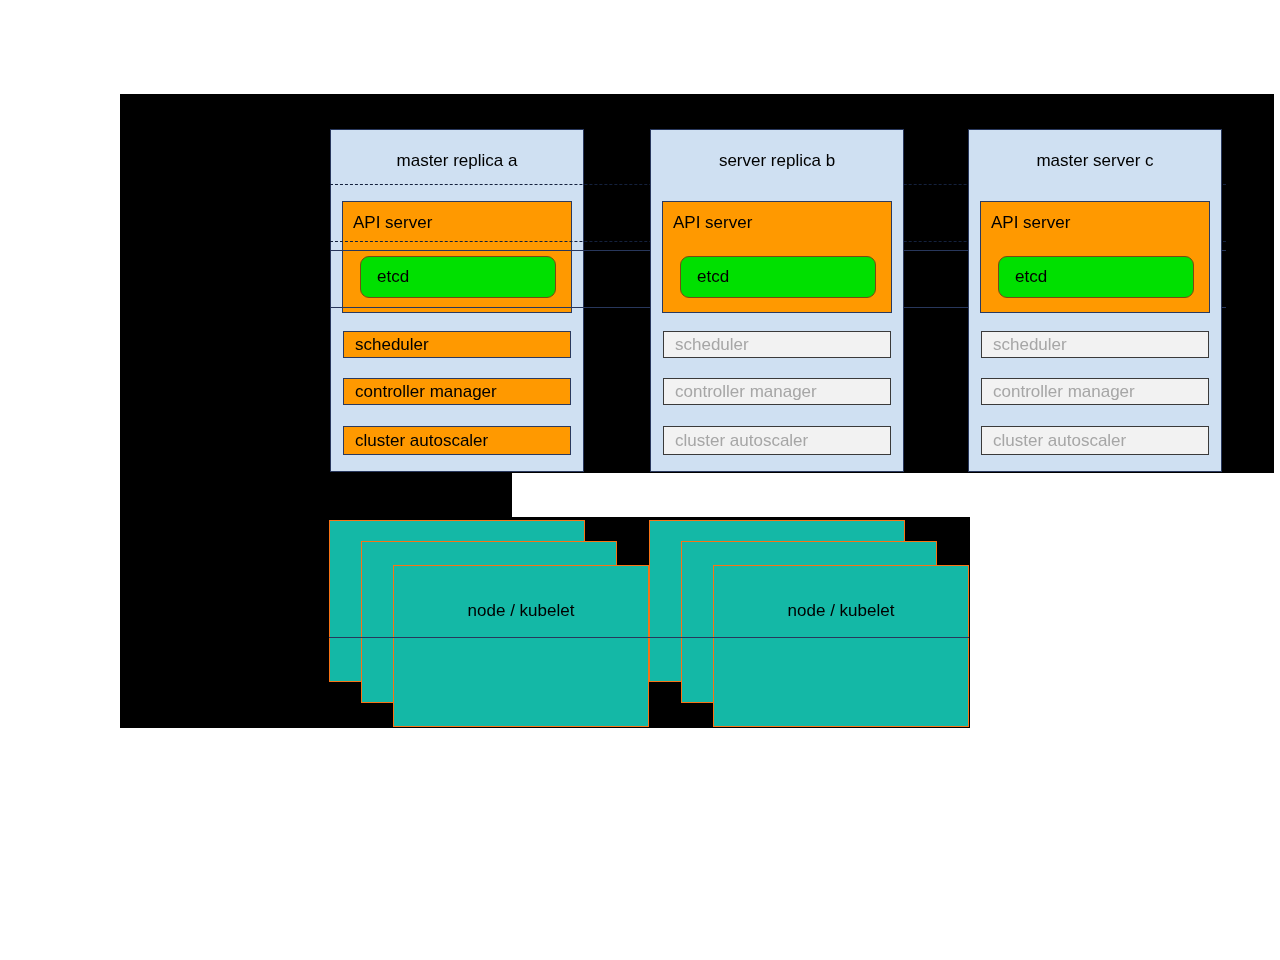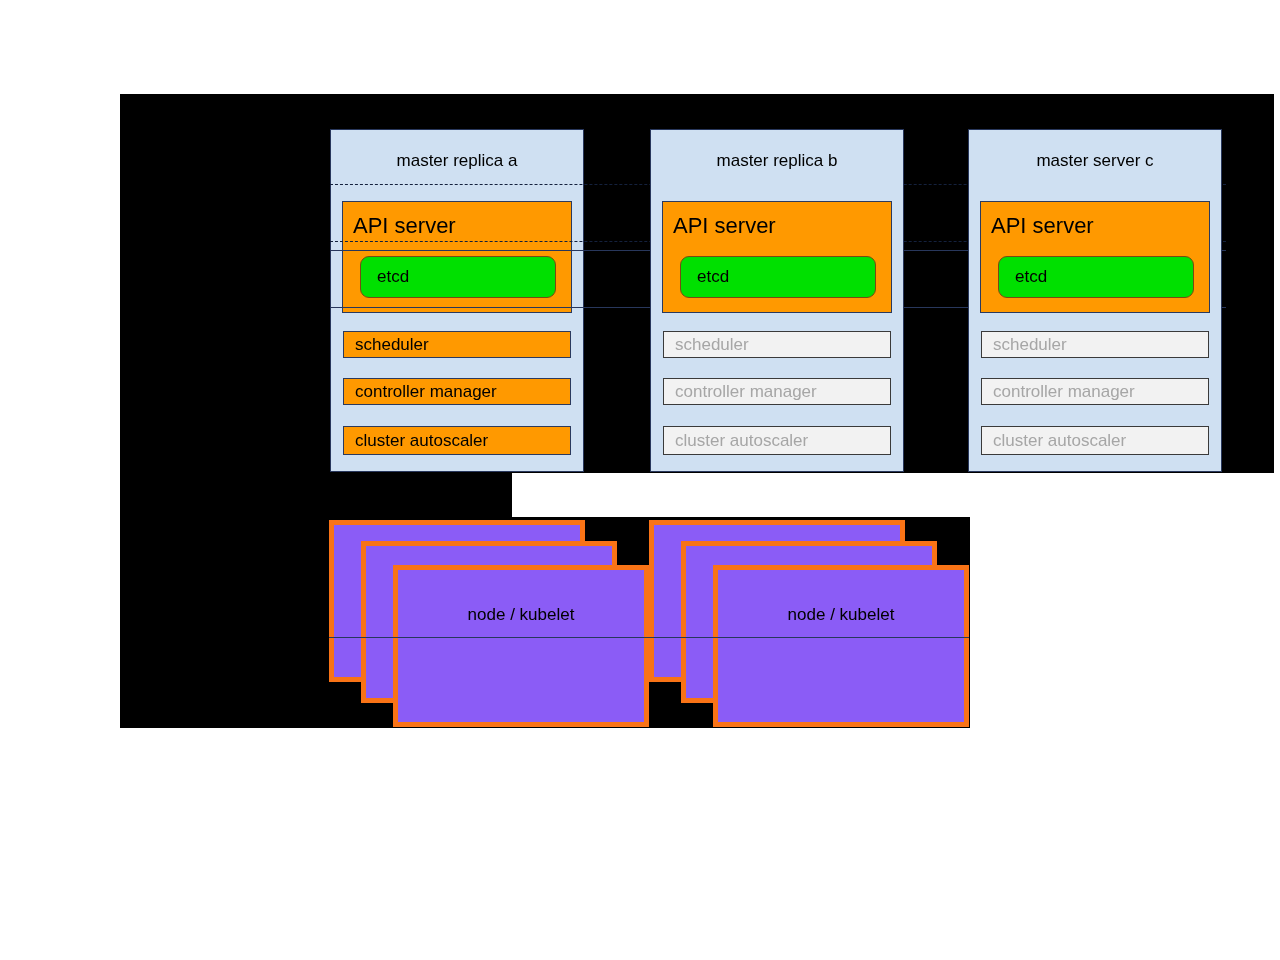--- a/index.html
+++ b/index.html
@@ -77,21 +77,21 @@
 
   
   .apiblock {
     position: absolute;
     background: #ff9900;
     border: 1px solid #2b3a5e;
     box-sizing: border-box;
   }
   .apilabel {
     position: absolute;
-    font-size: 22px;
+    font-size: 17px;
     color: #000000;
     white-space: nowrap;
   }
 
   
   .etcd {
     position: absolute;
     background: #00e000;
     border: 1px solid #7a4a12;
     border-radius: 9px;
@@ -100,22 +100,22 @@
     align-items: center;
     padding-left: 16px;
     font-size: 17px;
     color: #000000;
     white-space: nowrap;
   }
 
   
   .nodecard {
     position: absolute;
-    background: #8b5cf6;
-    border: 5px solid #f97316;
+    background: #14b8a6;
+    border: 1px solid #f97316;
     box-sizing: border-box;
   }
   .nodelabel {
     position: absolute;
     left: 0;
     right: 0;
     text-align: center;
     font-size: 17px;
     color: #000000;
     white-space: nowrap;
@@ -150,21 +150,21 @@
     <span>scheduler</span>
   </div>
   <div class="comp" style="left:343px; top:378px; width:228px; height:27px;">
     <span>controller manager</span>
   </div>
   <div class="comp" style="left:343px; top:426px; width:228px; height:29px;">
     <span>cluster autoscaler</span>
   </div>
 
   <div class="replica-card abs" style="left:650px; top:129px; width:254px; height:343px;">
-    <div class="replica-title" style="top:21px;">master replica b</div>
+    <div class="replica-title" style="top:21px;">server replica b</div>
   </div>
 
   <div class="apiblock" style="left:662px; top:201px; width:230px; height:112px;"></div>
   <div class="apilabel" style="left:673px; top:213px;">API server</div>
   <div class="etcd" style="left:680px; top:256px; width:196px; height:42px;">
     <span>etcd</span>
   </div>
 
   <div class="comp inactive" style="left:663px; top:331px; width:228px; height:27px;">
     <span>scheduler</span>

